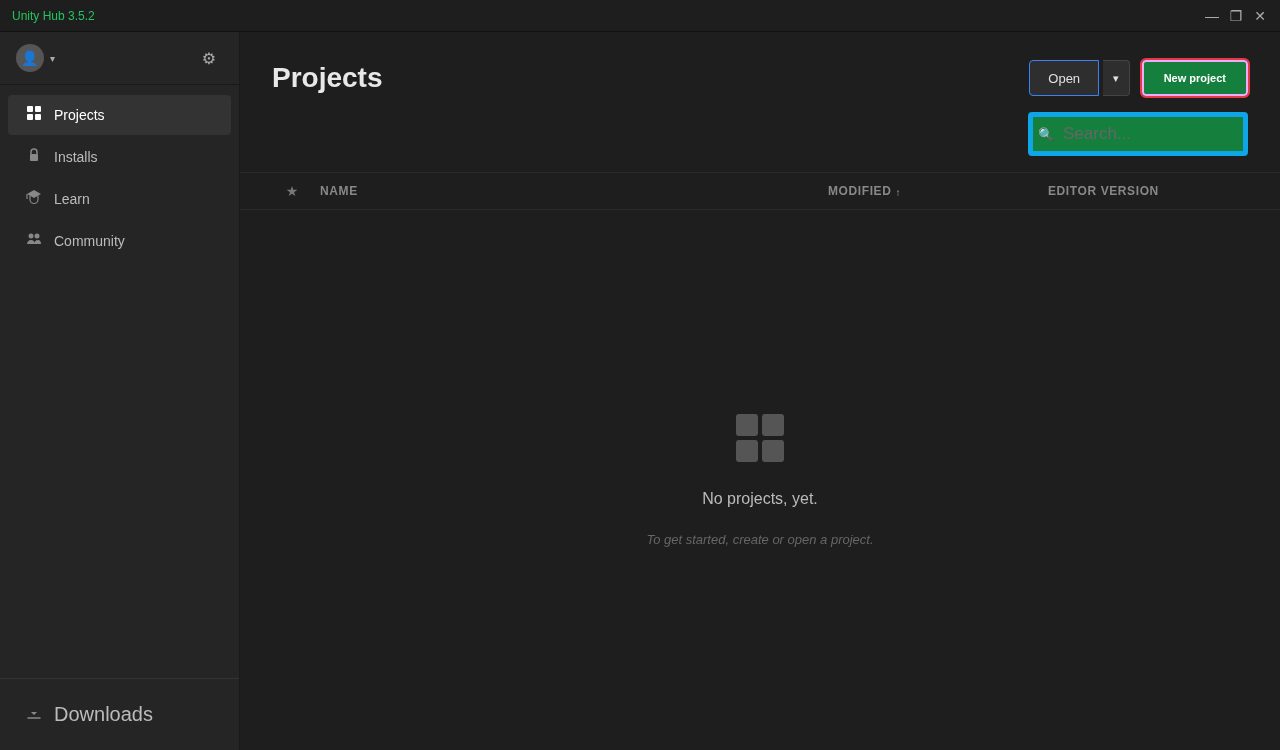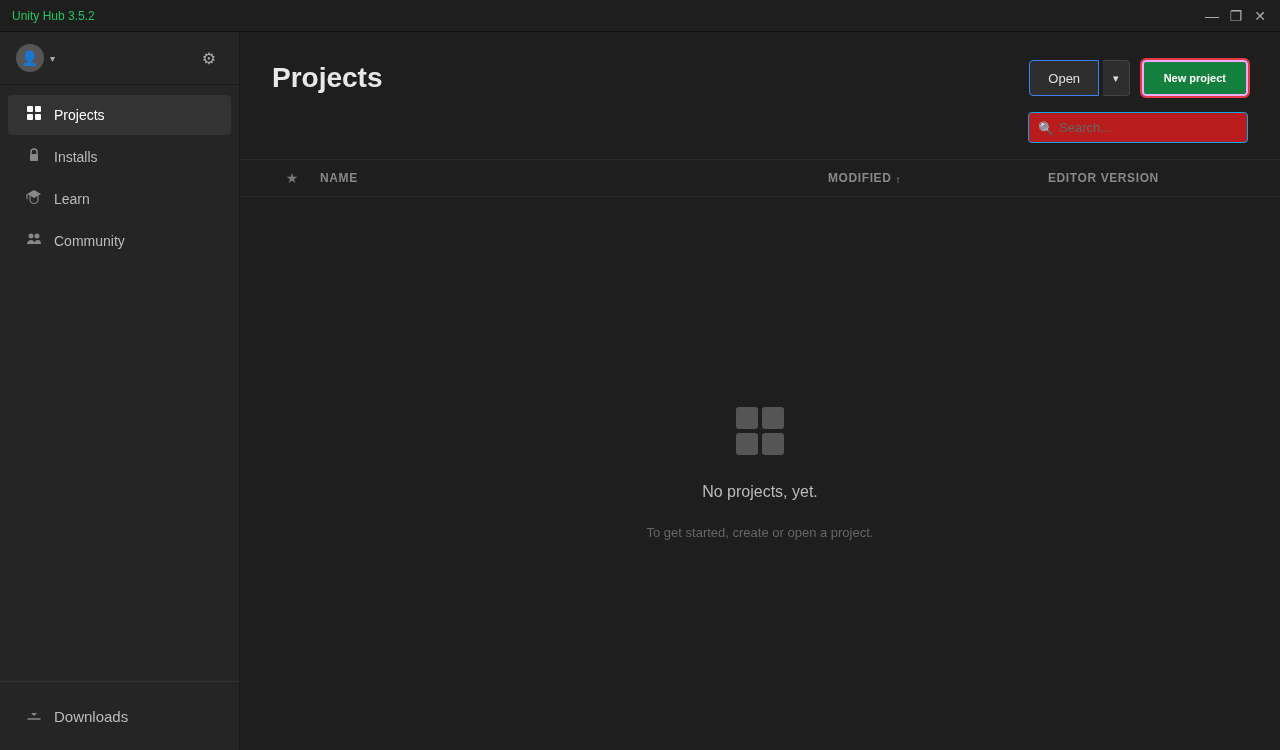--- a/index.html
+++ b/index.html
@@ -142,21 +142,21 @@
     .sidebar-bottom {
       padding: 16px;
       border-top: 1px solid #333;
     }
 
     .downloads-item {
       display: flex;
       align-items: center;
       gap: 10px;
       cursor: pointer;
-      font-size: 15px;
+      font-size: 20px;
       color: #bbb;
       padding: 8px 8px;
       border-radius: 4px;
     }
 
     
     .main-content {
       flex: 1;
       background: #1e1e1e;
       display: flex;
@@ -237,26 +237,26 @@
       position: absolute;
       left: 10px;
       top: 50%;
       transform: translateY(-50%);
       color: #777;
       font-size: 13px;
     }
 
     .search-input {
       width: 100%;
-      background: #b91c1c;
-      border: 1px solid #0ea5e9;
+      background: #15803d;
+      border: 5px solid #0ea5e9;
       border-radius: 4px;
       padding: 7px 12px 7px 30px;
       color: #e0e0e0;
-      font-size: 13px;
+      font-size: 17px;
       outline: none;
     }
     .search-input::placeholder { color: #666; }
 
     
     .table-header {
       display: flex;
       align-items: center;
       padding: 0 32px;
       border-top: 1px solid #2a2a2a;
@@ -336,20 +336,21 @@
 
     .empty-title {
       font-size: 16px;
       color: #bbb;
       font-weight: 500;
     }
 
     .empty-subtitle {
       font-size: 13px;
       color: #666;
+      font-style: italic;
     }
   </style>
 </head>
 <body>
 
 <div class="titlebar">
   <span class="titlebar-title">Unity Hub 3.5.2</span>
   <div class="titlebar-controls">
     <button class="titlebar-btn">—</button>
     <button class="titlebar-btn">❐</button>

